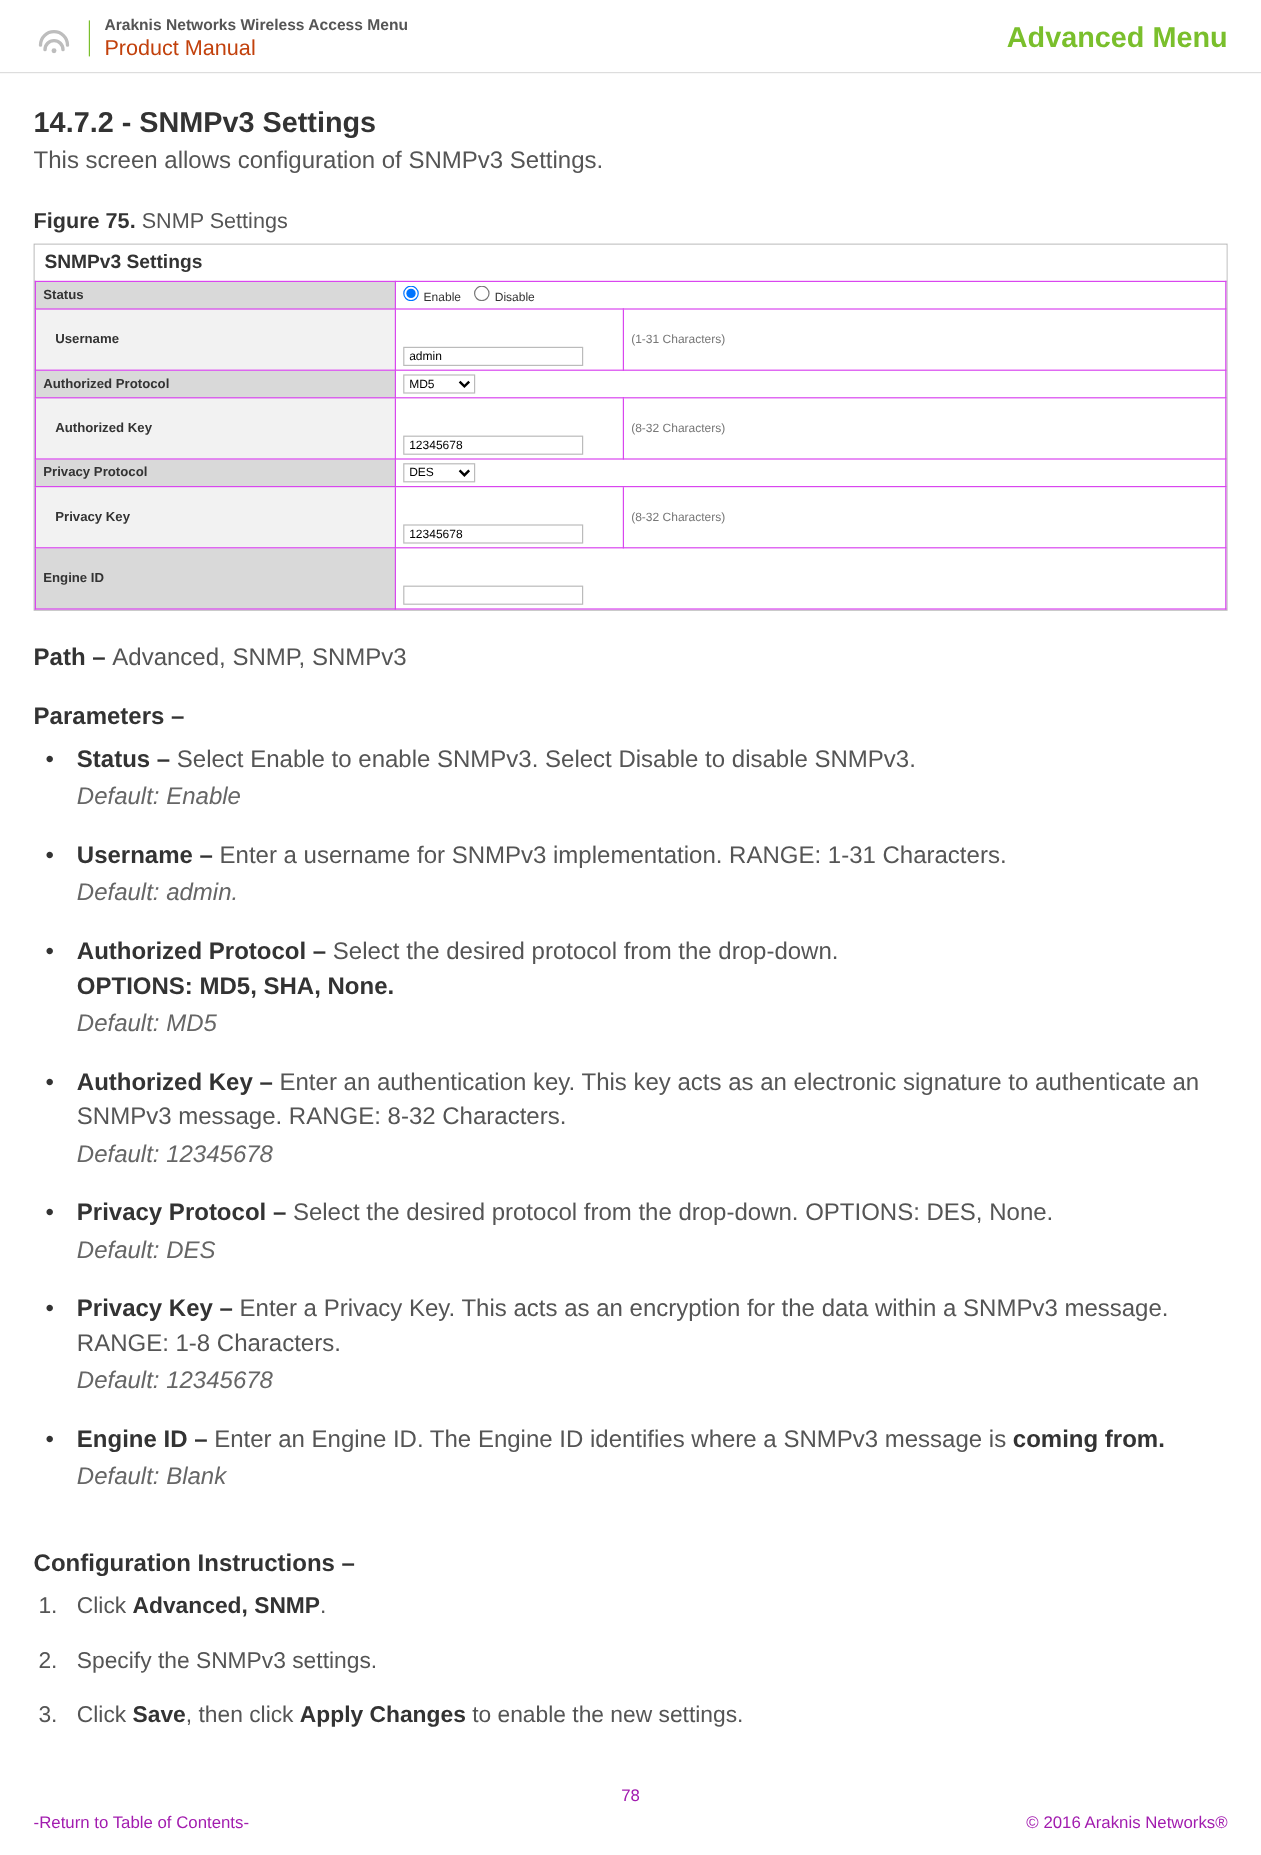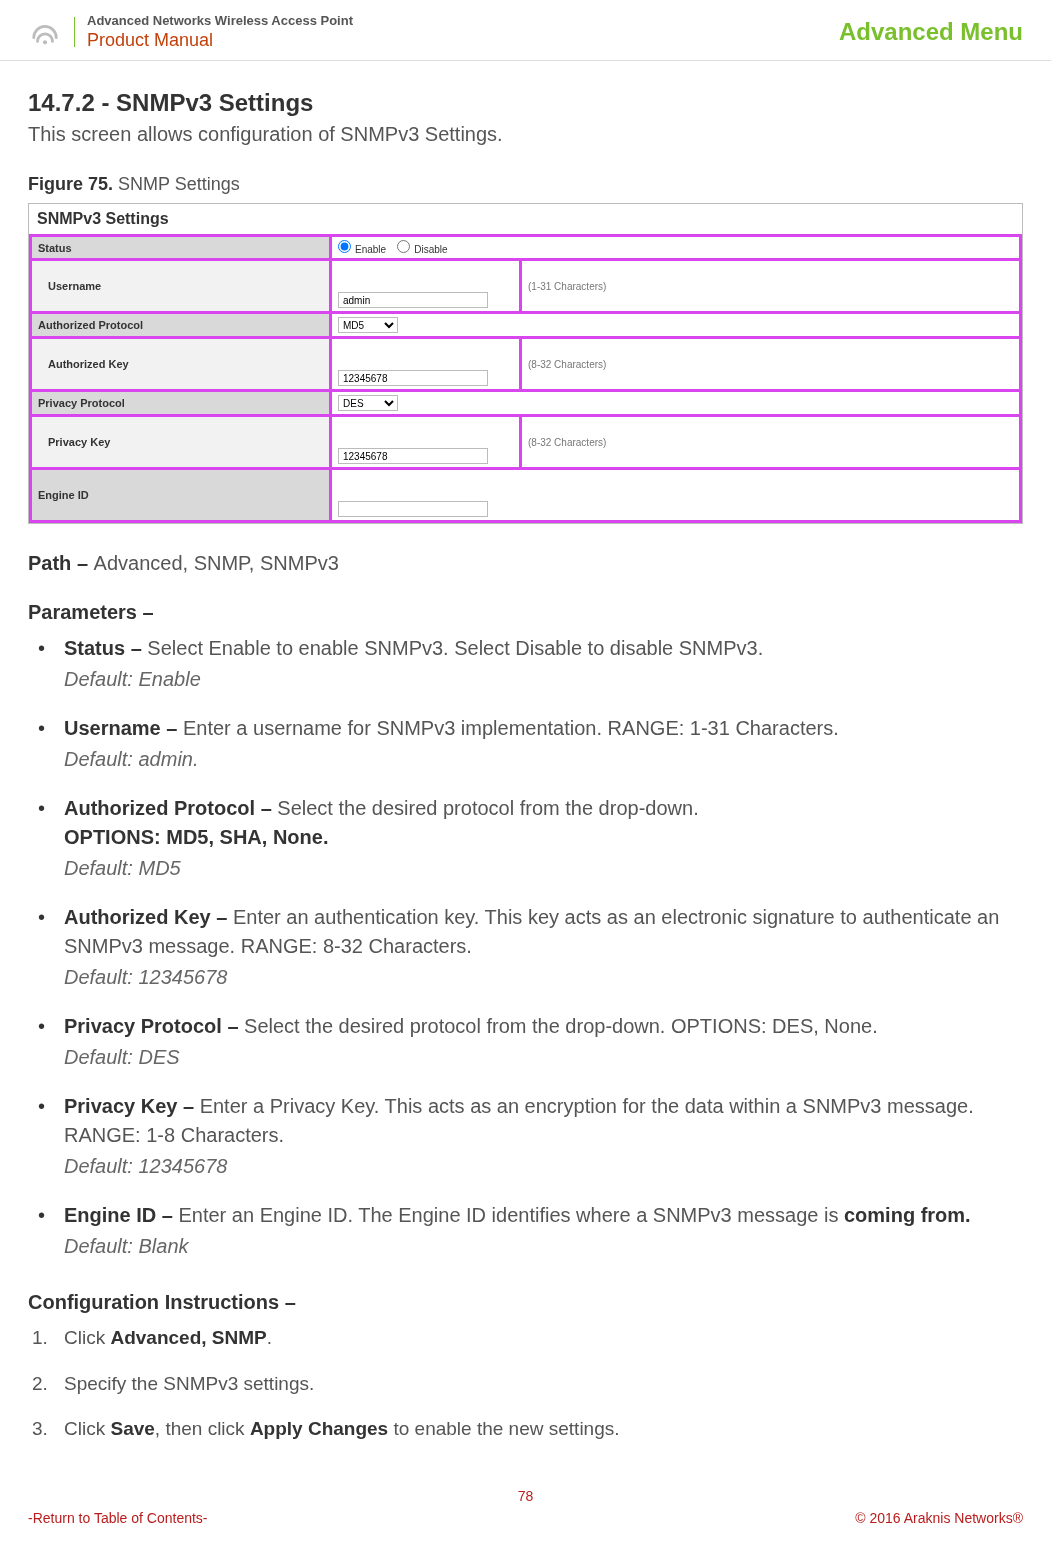--- a/index.html
+++ b/index.html
@@ -22,21 +22,21 @@
   .sec-intro { font-size: 20px; color: #555; margin-top: 6px; }
 
   
   .fig-label { margin-top: 28px; font-size: 18px; color: #555; }
   .fig-label .b { font-weight: 700; color: #333; }
 
   
   .shot { margin-top: 8px; border: 1px solid #bdbdbd; width: 100%; font-size: 11px; color: #333; }
   .shot .cap { padding: 6px 8px; font-weight: bold; font-size: 16px; background: #fff; }
   .shot table { width: 100%; border-collapse: collapse; }
-  .shot td { border: 3px solid #d946ef; padding: 3px 6px; vertical-align: middle; height: 22px; }
+  .shot td { border: 1px solid #d946ef; padding: 3px 6px; vertical-align: middle; height: 22px; }
   .shot td.lbl { width: 300px; background: #d9d9d9; font-weight: bold; color: #333; }
   .shot td.lbl.alt { background: #f2f2f2; padding-left: 16px; }
   .shot td.ctrl { width: 190px; }
   .shot td.hint { color: #777; font-size: 10px; }
   .shot .inp { width: 150px; height: 16px; border: 1px solid #bbb; font-size: 10px; padding: 0 4px; background:#fff;margin-top:28px; }
   .shot .sel { width: 60px; height: 16px; border: 1px solid #bbb; font-size: 10px; background:#fff; }
   .shot .radio { margin-right: 4px; }
   .shot td.radiocell { font-size: 10px; }
   .shot td.nob { border-left: none; }
 
@@ -46,48 +46,48 @@
 
   .params-h { margin-top: 26px; font-size: 20px; font-weight: 700; color: #333; }
 
   ul.params { list-style: none; margin-top: 10px; }
   ul.params > li { position: relative; padding-left: 36px; margin-bottom: 20px; font-size: 20px; line-height: 1.45; color:#555; }
   ul.params > li::before { content: "•"; position: absolute; left: 10px; top: 0; color: #333; font-size: 20px; }
   ul.params .term { font-weight: 700; color: #333; }
   ul.params .opt { font-weight: 700; color: #333; }
   ul.params .def { font-style: italic; color: #666; display: block; margin-top: 2px; }
 
-  .conf-h { margin-top: 30px; font-size: 20px; font-weight: 700; color: #333; }
+  .conf-h { margin-top: 46px; font-size: 20px; font-weight: 700; color: #333; }
   ol.steps { list-style: none; margin-top: 10px; counter-reset: step; }
   ol.steps > li { position: relative; padding-left: 36px; margin-bottom: 18px; font-size: 19px; line-height: 1.45; color:#555; counter-increment: step; }
   ol.steps > li::before { content: counter(step) "."; position: absolute; left: 4px; top: 0; color: #555; }
   ol.steps .b { font-weight: 700; color: #333; }
 
   
-  .ftr { position: absolute; bottom: 20px; left: 28px; right: 28px; font-size: 14px; color: #b91c1c; }
+  .ftr { position: absolute; bottom: 20px; left: 28px; right: 28px; font-size: 14px; color: #a21caf; }
   .ftr .pg { text-align: center; margin-bottom: 6px; font-size: 14px; }
   .ftr .row { display: flex; justify-content: space-between; }
 </style>
 </head>
 <body>
 
 <div class="page">
 
   <div class="hdr">
     <div class="logo-wrap">
       <div class="logo">
         <svg viewBox="0 0 32 32" width="30" height="30">
           <path d="M4 22 A12 12 0 0 1 28 22" fill="none" stroke="#bdbdbd" stroke-width="3" stroke-linecap="round"></path>
           <path d="M8 26 A8 8 0 0 1 24 26" fill="none" stroke="#bdbdbd" stroke-width="3" stroke-linecap="round"></path>
           <circle cx="16" cy="27" r="2.2" fill="#bdbdbd"></circle>
         </svg>
       </div>
       <div class="vdiv"></div>
       <div class="hdr-titles">
-        <div class="hdr-title">Advanced Networks Wireless Access Point</div>
+        <div class="hdr-title">Araknis Networks Wireless Access Menu</div>
         <div class="hdr-sub">Product Manual</div>
       </div>
     </div>
     <div class="adv-menu">Advanced Menu</div>
   </div>
   <hr class="hrule">
 
   <div class="sec-num">14.7.2 - SNMPv3 Settings</div>
   <div class="sec-intro">This screen allows configuration of SNMPv3 Settings.</div>
 

